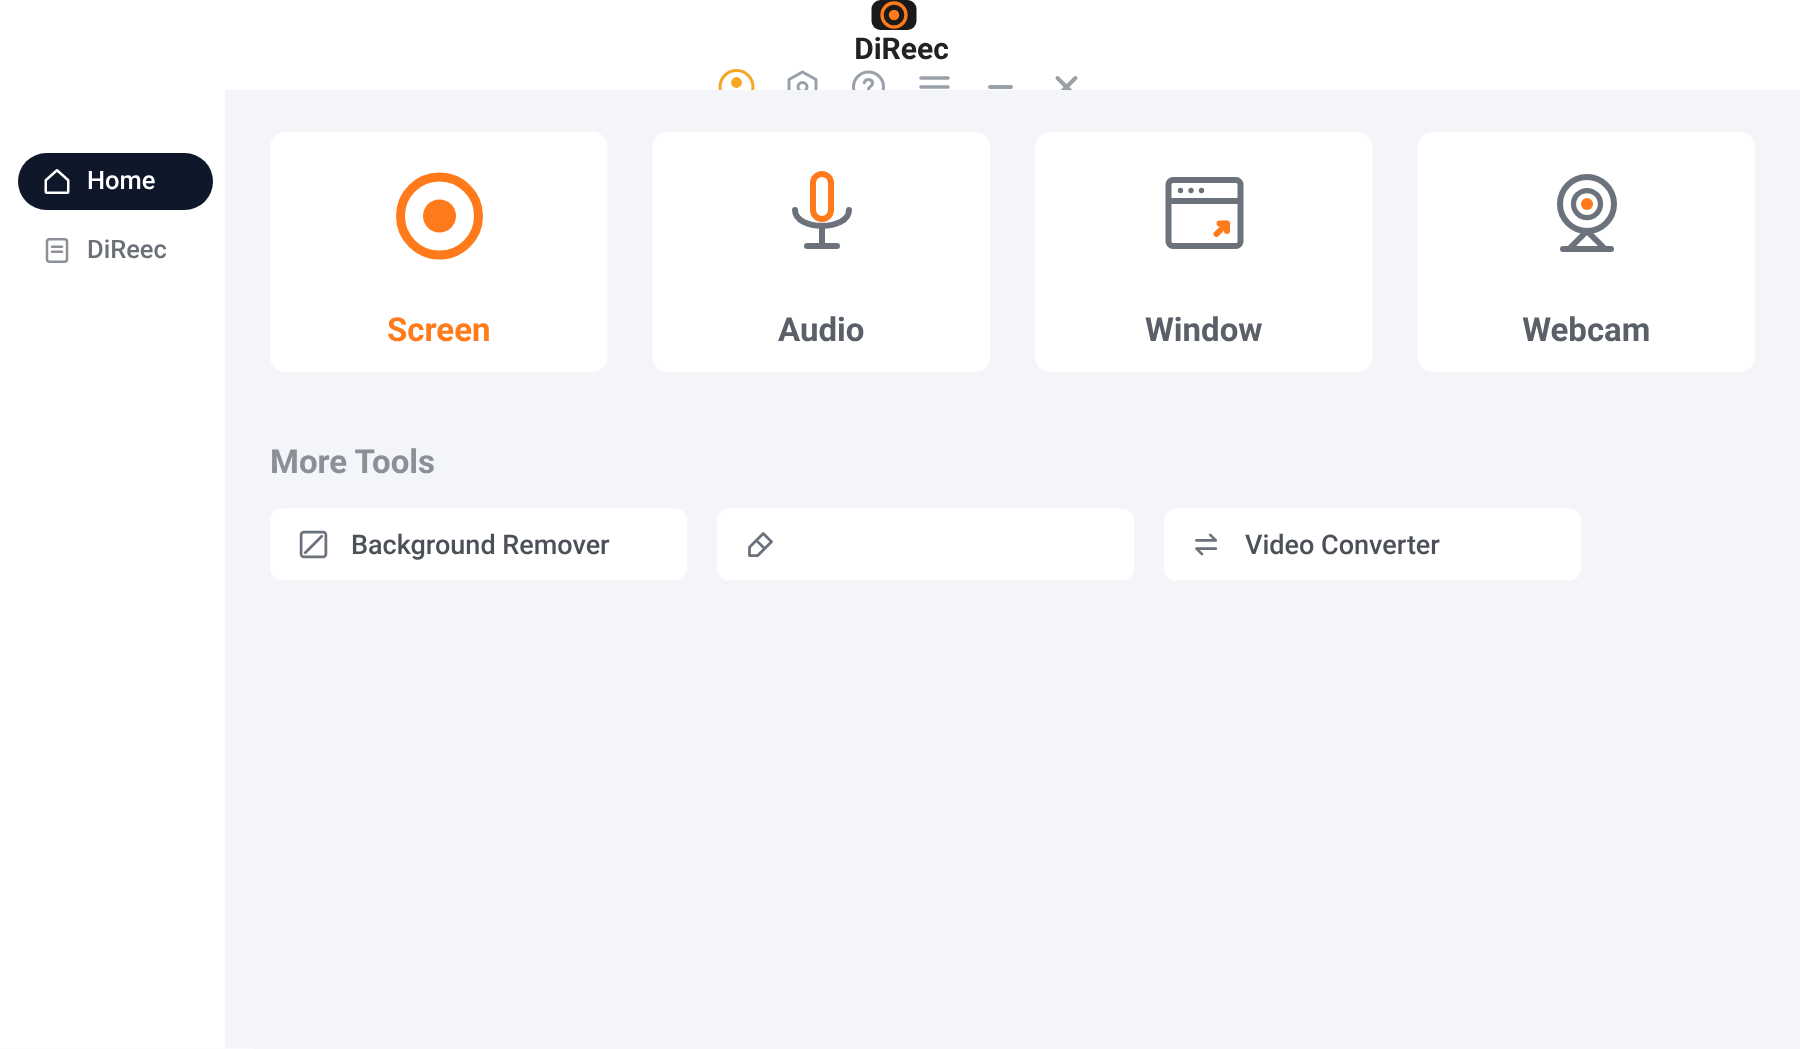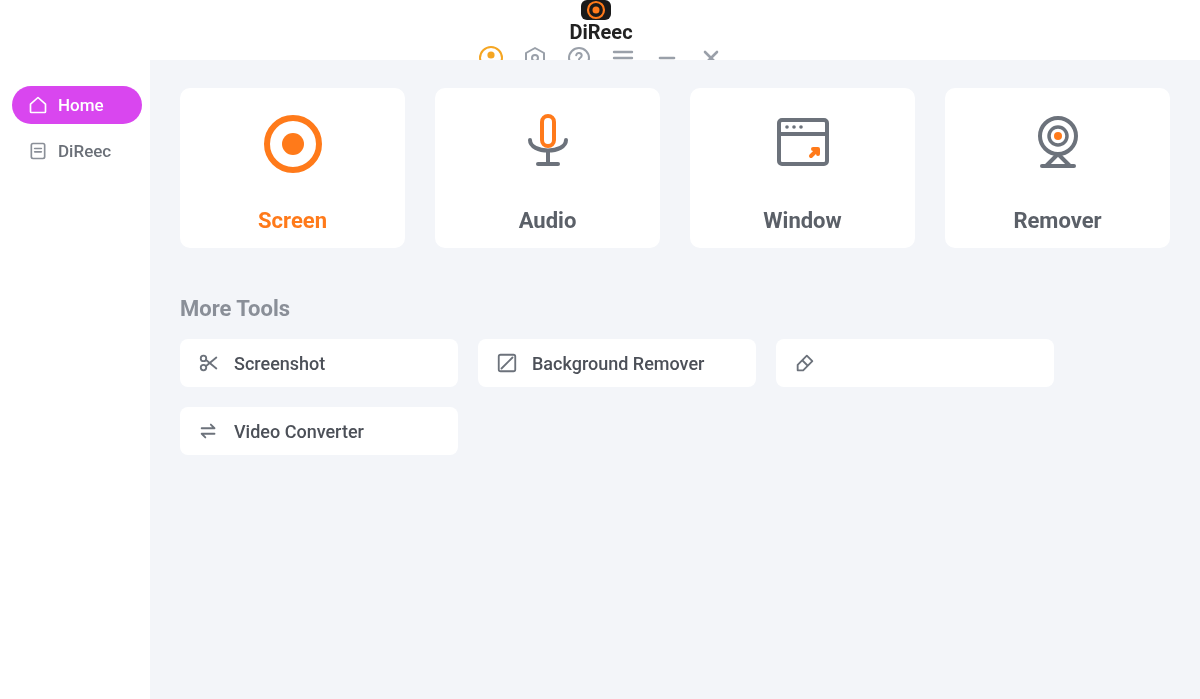--- a/index.html
+++ b/index.html
@@ -61,22 +61,23 @@
   height: 38px;
   border-radius: 19px;
   padding: 0 16px;
   font-size: 17px;
   font-weight: 500;
   color: #6b7078;
   cursor: pointer;
   margin-bottom: 8px;
 }
 .nav-item.active {
-  background: #d946ef;
+  background: #0f172a;
   color: #fff;
+  margin-top: 16px;
 }
 .main {
   flex: 1;
   background: #f3f5f9;
   padding: 28px 30px 0 30px;
 }
 .modes {
   display: grid;
   grid-template-columns: repeat(4, 1fr);
   gap: 30px;
@@ -253,39 +254,28 @@
       <div class="mode-card">
         <div class="mode-icon">
           <svg width="72" height="72" viewBox="0 0 72 72">
             <circle cx="36" cy="28" r="18" fill="none" stroke="#6c727b" stroke-width="4"></circle>
             <circle cx="36" cy="28" r="9" fill="none" stroke="#6c727b" stroke-width="3.5"></circle>
             <circle cx="36" cy="28" r="4" fill="#ff7a1a"></circle>
             <path d="M24 58 L36 46 L48 58 Z" fill="none" stroke="#6c727b" stroke-width="4" stroke-linejoin="round"></path>
             <line x1="20" y1="58" x2="52" y2="58" stroke="#6c727b" stroke-width="4" stroke-linecap="round"></line>
           </svg>
         </div>
-        <div class="mode-label">Remover</div>
+        <div class="mode-label">Webcam</div>
       </div>
 
     </div>
 
     <div class="section-title">More Tools</div>
 
     <div class="tools">
-      <div class="tool">
-        <span class="ticon">
-          <svg width="22" height="22" viewBox="0 0 24 24">
-              <circle cx="6" cy="7" r="3" fill="none" stroke="currentColor" stroke-width="2"></circle>
-              <circle cx="6" cy="17" r="3" fill="none" stroke="currentColor" stroke-width="2"></circle>
-              <line x1="8.5" y1="8.5" x2="20" y2="18" stroke="currentColor" stroke-width="2" stroke-linecap="round"></line>
-              <line x1="8.5" y1="15.5" x2="20" y2="6" stroke="currentColor" stroke-width="2" stroke-linecap="round"></line>
-            </svg>
-        </span>
-        <span>Screenshot</span>
-      </div>
       <div class="tool">
         <span class="ticon">
           <svg width="22" height="22" viewBox="0 0 24 24">
               <rect x="3" y="3" width="18" height="18" rx="2" fill="none" stroke="currentColor" stroke-width="2"></rect>
               <line x1="6" y1="18" x2="18" y2="6" stroke="currentColor" stroke-width="2" stroke-linecap="round"></line>
             </svg>
         </span>
         <span>Background Remover</span>
       </div>
       <div class="tool">

